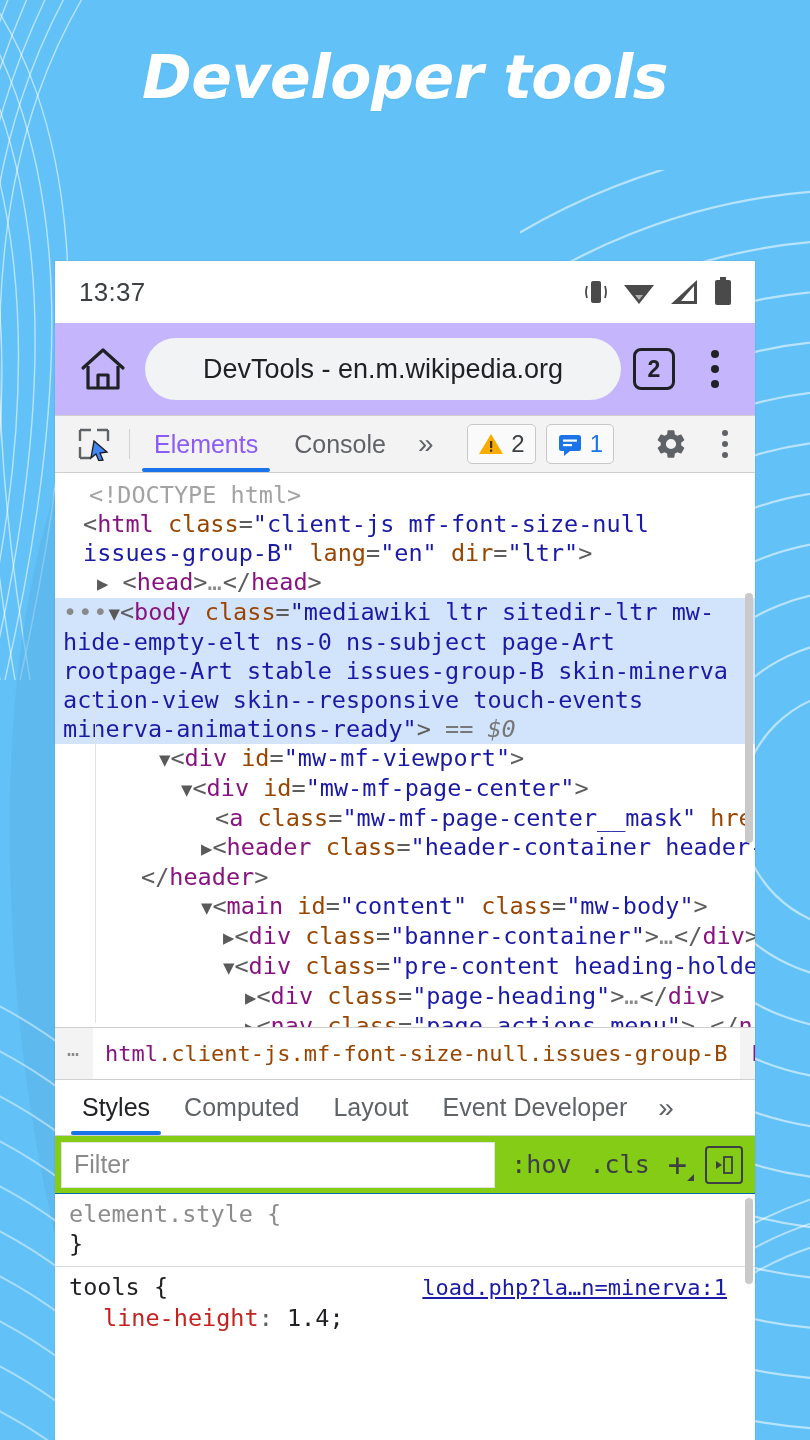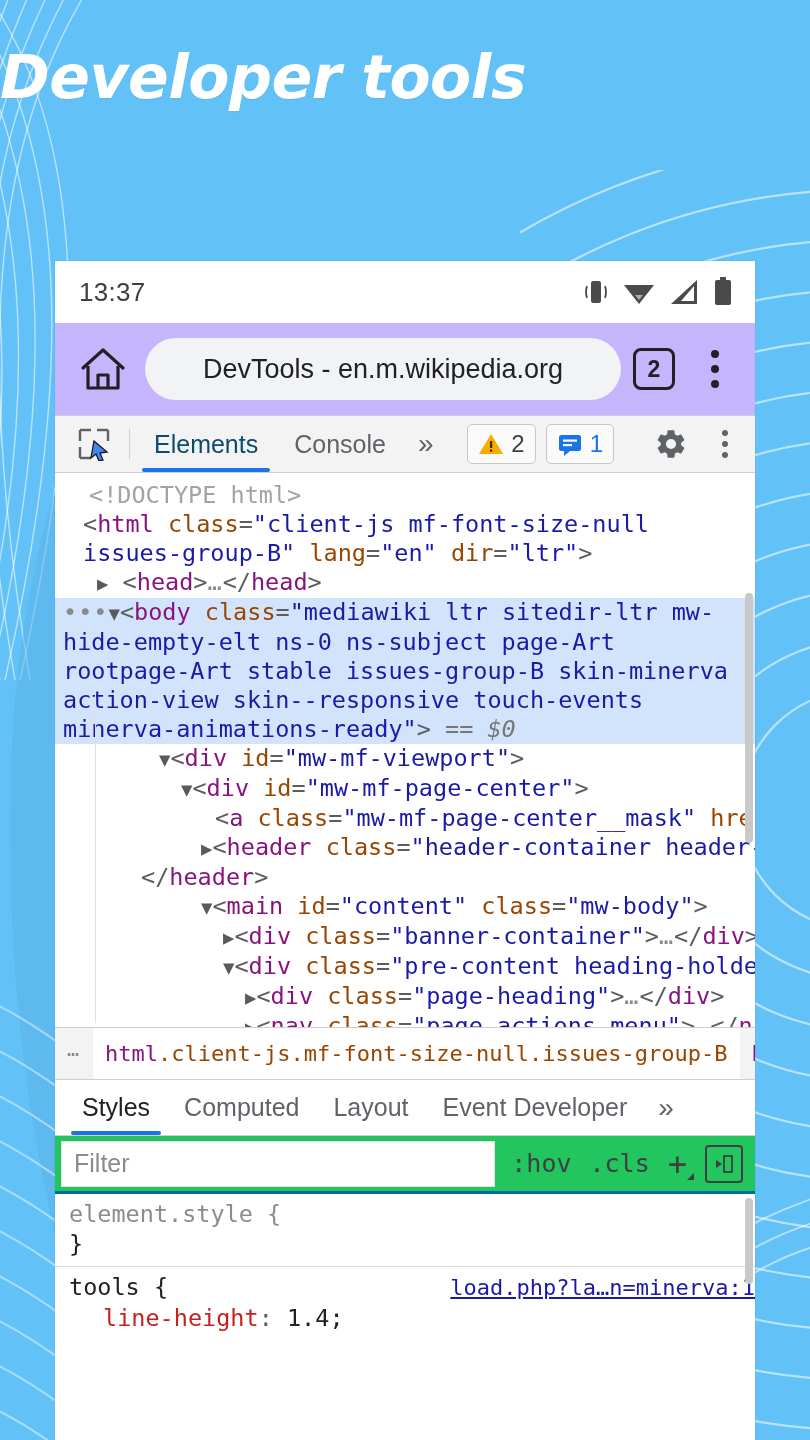--- a/index.html
+++ b/index.html
@@ -9,21 +9,21 @@
     font-family: "Liberation Sans", sans-serif;
   }
   body { background: #62c2f7; position: relative; }
 
   
   .bg-deco { position: absolute; inset: 0; overflow: hidden; pointer-events: none; }
   .bg-deco svg { position: absolute; }
 
   
   .hero { position: absolute; top: 0; left: 0; width: 810px; height: 250px;
-          display: flex; flex-direction: column; z-index: 3; }
+          display: flex; flex-direction: column; align-items: center; z-index: 3; }
   .hero-title {
     margin-top: 42px;
     font-family: "DejaVu Sans", sans-serif;
     font-weight: 700; font-style: italic;
     font-size: 60px; letter-spacing: -0.5px;
     color: #ffffff;
     text-shadow: 0 1px 2px rgba(0,0,0,0.05);
   }
   .hero-sub {
     margin-top: 30px;
@@ -74,21 +74,21 @@
 
   
   .dt-toolbar { height: 58px; background: #f3f3f3; border-top: 1px solid #cfcfcf;
                 border-bottom: 1px solid #cfcfcf;
                 display: flex; align-items: stretch; padding-left: 10px; }
   .dt-inspect { width: 58px; display: flex; align-items: center; justify-content: center; }
   .dt-sep { width: 1px; background: #d0d0d0; margin: 13px 6px; }
   .dt-tabs { display: flex; align-items: stretch; }
   .dt-tab { display: flex; align-items: center; padding: 0 18px; font-size: 25px;
             color: #5f6368; position: relative; font-family: "Liberation Sans", sans-serif; }
-  .dt-tab.active { color: #0c4a6e; }
+  .dt-tab.active { color: #8b5cf6; }
   .dt-tab.active::after { content: ""; position: absolute; left: 6px; right: 6px; bottom: 0;
                           height: 4px; background: #1a73e8; border-radius: 2px; }
   .dt-more { display: flex; align-items: center; padding: 0 14px; color: #5f6368;
              font-size: 28px; }
   .dt-right { margin-left: auto; display: flex; align-items: center; padding-right: 10px; gap: 10px; }
   .badge { height: 40px; min-width: 66px; border: 1px solid #c8c8c8; border-radius: 5px;
            background: #fafafa; display: flex; align-items: center; gap: 7px;
            padding: 0 10px; font-size: 24px; color: #3c4043; }
   .badge.issues { color: #1a73e8; }
   .gear { width: 48px; display: flex; align-items: center; justify-content: center; }
@@ -131,42 +131,42 @@
              border-bottom: 1px solid #cfcfcf; display: flex; align-items: stretch;
              padding-left: 10px; }
   .sp-tab { display: flex; align-items: center; padding: 0 17px; font-size: 25px;
             color: #5f6368; position: relative; }
   .sp-tab.active { color: #202124; }
   .sp-tab.active::after { content: ""; position: absolute; left: 6px; right: 6px; bottom: 0;
                           height: 4px; background: #1a73e8; border-radius: 2px; }
   .sp-more { display: flex; align-items: center; padding: 0 14px; color: #5f6368; font-size: 28px; }
 
   
-  .filter-row { height: 58px; background: #22c55e; display: flex; align-items: center;
-                border-bottom: 3px solid #0369a1; }
+  .filter-row { height: 58px; background: #84cc16; display: flex; align-items: center;
+                border-bottom: 1px solid #0369a1; }
   .filter-input { flex: 1 1 auto; height: 46px; margin: 0 0 0 6px; background: #fff;
                   border: 1px solid #e2e2e2; display: flex; align-items: center;
                   padding: 0 12px; font-size: 25px; color: #8b8b8b; }
   .filter-tools { display: flex; align-items: center; gap: 18px; padding: 0 12px 0 16px;
                   font-size: 25px; color: #3c4043;
                   font-family: "DejaVu Sans Mono", monospace; }
   .plus-btn { position: relative; font-size: 32px; line-height: 1; color: #3c4043; }
   .plus-btn::after { content: ""; position: absolute; right: -7px; bottom: 0;
                      border-left: 7px solid transparent; border-top: 7px solid transparent;
                      border-right: 7px solid #3c4043; border-bottom: 0; }
   .dock-btn { width: 38px; height: 38px; border: 2px solid #3c4043; border-radius: 4px;
               display: flex; align-items: center; justify-content: center;
               font-size: 19px; color: #3c4043; }
 
   
   .css-pane { position: relative; background: #fff; height: 243px; overflow: hidden;
               font-family: "DejaVu Sans Mono", monospace; font-size: 23.5px; line-height: 30px; }
   .rule { padding: 5px 0 7px 0; }
   .rule + .rule { border-top: 1px solid #dadada; }
-  .rule-head { display: flex; align-items: baseline; padding: 0 0 0 14px; }
+  .rule-head { display: flex; align-items: baseline; padding: 0 28px 0 14px; }
   .sel-gray { color: #8c8c8c; }
   .sel-dark { color: #202124; }
   .src-link { margin-left: auto; color: #1a1aa6; text-decoration: underline;
               font-size: 22px; white-space: nowrap; }
   .decl { padding-left: 48px; white-space: pre-wrap; color: #202124; }
   .decl .prop { color: #c5221f; }
   .decl .val { color: #202124; }
   .css-scroll { position: absolute; right: 2px; top: 4px; width: 8px; height: 86px;
                 background: #c9c9c9; border-radius: 4px; }
   .closing { padding-left: 14px; color: #202124; }

